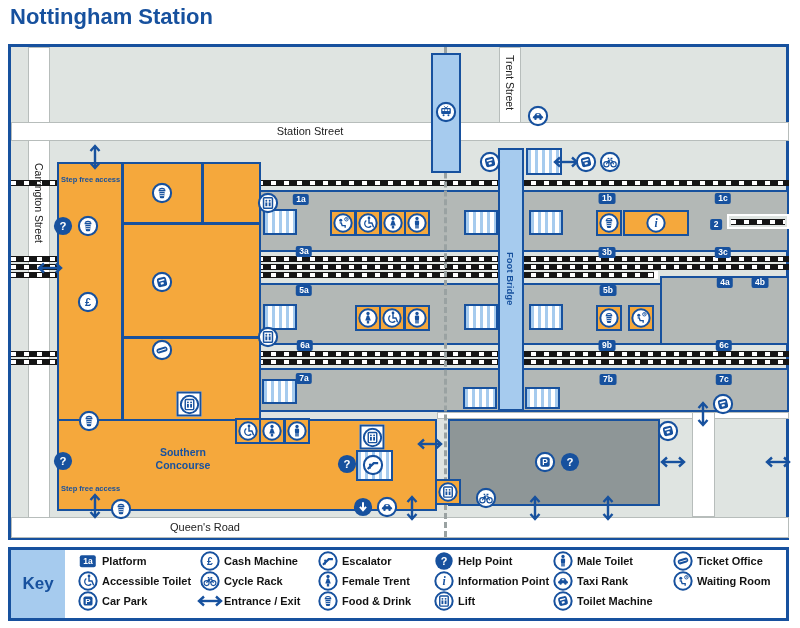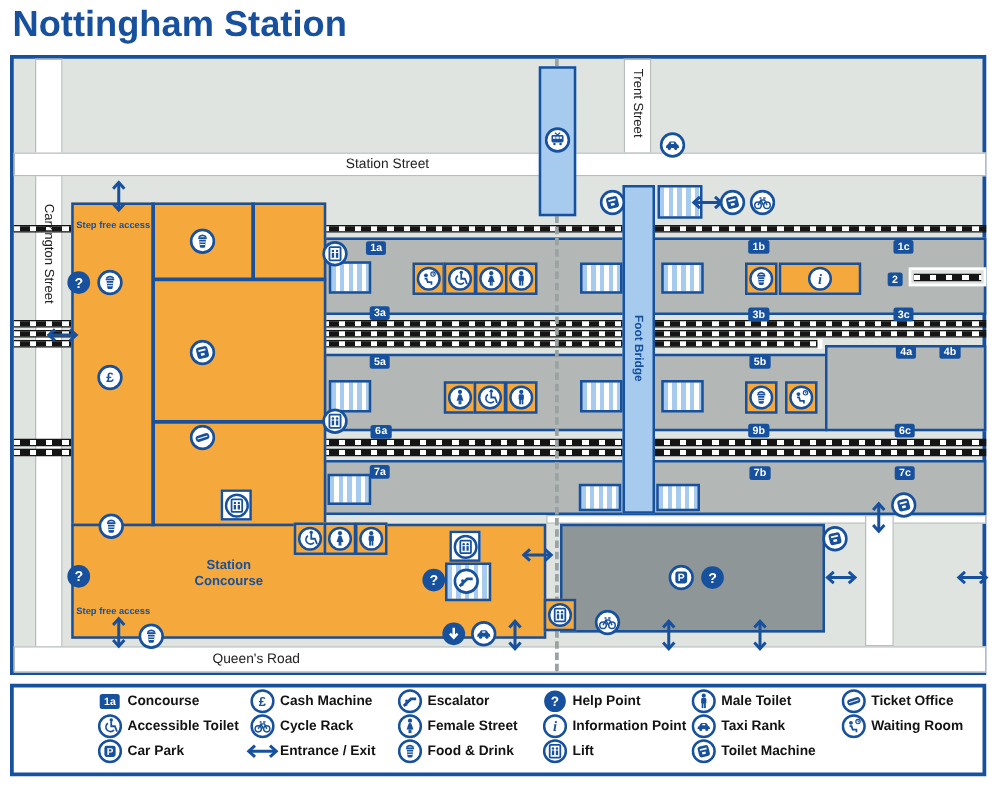--- a/index.html
+++ b/index.html
@@ -2,21 +2,21 @@
 <html style="--navy: #17519E; --orange: #F5A83C; --lblue: #A6CBEE; --plat: #B3B8B6; --cpark: #8E9697; --bg: #DFE4E1; --dash: #9AA2A2; --txt: #222222;"><head>
 <meta charset="utf-8">
 <style>
   :root{
     --navy:#17519E; --orange:#F5A83C; --lblue:#A6CBEE; --plat:#B3B8B6;
     --cpark:#8E9697; --bg:#DFE4E1; --dash:#9AA2A2; --txt:#222222;
   }
   html,body{margin:0;padding:0;background:#fff;}
   #stage{position:relative;width:800px;height:628px;background:#fff;
          font-family:"Liberation Sans",sans-serif;overflow:hidden;}
-  #title{position:absolute;left:10px;top:4px;font-size:29px;font-weight:bold;color:var(--navy);}
+  #title{position:absolute;left:10px;top:4px;font-size:22px;font-weight:bold;color:var(--navy);}
   #map-box{position:absolute;left:8px;top:44px;width:781px;height:496px;
            background:var(--bg);border:3px solid var(--navy);box-sizing:border-box;}
   .road{position:absolute;background:#fff;border:1px solid #b7bdbb;box-sizing:border-box;}
   .track{position:absolute;height:6px;border-top:1px solid #151515;border-bottom:1px solid #151515;
          background:repeating-linear-gradient(90deg,#fff 0 5px,#151515 5px 13px);box-sizing:border-box;}
   .island{position:absolute;background:var(--plat);border:2px solid var(--navy);box-sizing:border-box;}
   .bldg{position:absolute;background:var(--orange);border:2.5px solid var(--navy);box-sizing:border-box;}
   .divider{position:absolute;background:var(--navy);}
   .stairs{position:absolute;background:repeating-linear-gradient(90deg,var(--lblue) 0 3.5px,#fff 3.5px 7px);
           border:2px solid var(--navy);box-sizing:border-box;}
@@ -100,37 +100,37 @@
   <div class="stairs" style="left:463px;top:387px;width:34px;height:22px;"></div>
   <div class="stairs" style="left:525px;top:387px;width:35px;height:22px;"></div>
   <div class="stairs" style="left:526px;top:148px;width:36px;height:27px;"></div>
   <div class="stairs" style="left:356px;top:450px;width:37px;height:31px;"></div>
 
   <div class="stlabel" style="left:310px;top:125px;transform:translateX(-50%);">Station Street</div>
   <div class="stlabel vlabel" style="left:504px;top:55px;font-size:10.5px;">Trent Street</div>
   <div class="stlabel vlabel" style="left:33px;top:163px;font-size:10.5px;">Carrington Street</div>
   <div class="stlabel" style="left:205px;top:521px;transform:translateX(-50%);">Queen's Road</div>
   <div class="navytext vlabel" style="position:absolute;left:505px;top:252px;font-size:9.5px;">Foot Bridge</div>
-  <div class="navytext" style="left:147px;top:446px;width:72px;font-size:10.5px;text-align:center;line-height:1.25;">Station Concourse</div>
+  <div class="navytext" style="left:147px;top:446px;width:72px;font-size:10.5px;text-align:center;line-height:1.25;">Southern Concourse</div>
   <div class="navytext" style="left:61px;top:175px;font-size:7.5px;">Step free access</div>
   <div class="navytext" style="left:61px;top:484px;font-size:7.5px;">Step free access</div>
 
   <div id="badge-layer">
       <div class="mbadge" style="left: 301px; top: 197px;"><span class="badge">1a</span></div>
       <div class="mbadge" style="left: 607px; top: 196px;"><span class="badge">1b</span></div>
       <div class="mbadge" style="left: 723px; top: 196px;"><span class="badge">1c</span></div>
       <div class="mbadge" style="left: 716px; top: 222px;"><span class="badge">2</span></div>
       <div class="mbadge" style="left: 304px; top: 249px;"><span class="badge">3a</span></div>
       <div class="mbadge" style="left: 607px; top: 250px;"><span class="badge">3b</span></div>
       <div class="mbadge" style="left: 723px; top: 250px; text-decoration: underline;"><span class="badge">3c</span></div>
       <div class="mbadge" style="left: 304px; top: 288px;"><span class="badge">5a</span></div>
       <div class="mbadge" style="left: 608px; top: 288px;"><span class="badge">5b</span></div>
       <div class="mbadge" style="left: 725px; top: 280px;"><span class="badge">4a</span></div>
       <div class="mbadge" style="left: 760px; top: 280px;"><span class="badge">4b</span></div>
-      <div class="mbadge" style="left: 305px; top: 343px; font-family: Liberation Mono, monospace;"><span class="badge">6a</span></div>
+      <div class="mbadge" style="left: 305px; top: 343px;"><span class="badge">6a</span></div>
       <div class="mbadge" style="left: 607px; top: 343px;"><span class="badge">9b</span></div>
       <div class="mbadge" style="left: 724px; top: 343px;"><span class="badge">6c</span></div>
       <div class="mbadge" style="left: 304px; top: 376px;"><span class="badge">7a</span></div>
       <div class="mbadge" style="left: 608px; top: 377px;"><span class="badge">7b</span></div>
       <div class="mbadge" style="left: 724px; top: 377px;"><span class="badge">7c</span></div>
     </div>
   <div id="arrow-layer">
       <div class="mic" style="left: 95px; top: 157px; transform: translate(-50%, -50%) rotate(90deg);">
         <svg width="30" height="12" viewBox="0 0 30 12">
           <path d="M5 6h20" stroke="#17519E" stroke-width="2.4" fill="none"></path>
@@ -575,25 +575,26 @@
           <circle cx="12" cy="12" r="10.4" fill="#fff" stroke="#17519E" stroke-width="2.4"></circle>
           <path d="M8.7 8q3.3-2.8 6.6 0" fill="none" stroke="#17519E" stroke-width="1.4"></path>
           <rect x="8.1" y="8.3" width="7.8" height="1.7" fill="#17519E"></rect>
           <path d="M8.9 10.6h6.2l-.65 6.3q-.1 1.1-1.2 1.1h-2.5q-1.1 0-1.2-1.1z" fill="#17519E"></path>
           <path d="M9.3 12.7h5.5M9.55 15h5" stroke="#fff" stroke-width="0.9" fill="none"></path>
         </svg>
       </div>
     </div>
 
   <div id="key-box"></div>
+  <div id="key-cell">Key</div>
   <div id="key-layer">
       <div class="kic" style="left: 88px; top: 561px;">
         <span class="badge">1a</span>
       </div>
-      <div class="klabel" style="left: 102px; top: 561px;">Concourse</div>
+      <div class="klabel" style="left: 102px; top: 561px;">Platform</div>
       <div class="kic" style="left: 88px; top: 581px;">
         <svg width="20" height="20" viewBox="0 0 24 24">
           <circle cx="12" cy="12" r="10.4" fill="#fff" stroke="#17519E" stroke-width="2.4"></circle>
           <circle cx="13.2" cy="5.9" r="1.65" fill="#17519E"></circle>
           <path d="M10 9.1a4.4 4.4 0 1 0 5.8 6.5" fill="none" stroke="#17519E" stroke-width="1.5"></path>
           <path d="M13.2 7.7v4.3h3.5l1.8 4.5" fill="none" stroke="#17519E" stroke-width="1.7" stroke-linecap="round"></path>
         </svg>
       </div>
       <div class="klabel" style="left: 102px; top: 581px;">Accessible Toilet</div>
       <div class="kic" style="left: 88px; top: 601px;">
@@ -641,21 +642,21 @@
       <div class="klabel" style="left: 342px; top: 561px;">Escalator</div>
       <div class="kic" style="left: 328px; top: 581px;">
         <svg width="20" height="20" viewBox="0 0 24 24">
           <circle cx="12" cy="12" r="10.4" fill="#fff" stroke="#17519E" stroke-width="2.4"></circle>
           <circle cx="12" cy="6.6" r="2" fill="#17519E"></circle>
           <path d="M12 8.8q1.1 0 1.5 1.1l1.8 5.2H8.7l1.8-5.2q.4-1.1 1.5-1.1z" fill="#17519E"></path>
           <rect x="10.6" y="15.1" width="1.35" height="3.5" fill="#17519E"></rect>
           <rect x="12.05" y="15.1" width="1.35" height="3.5" fill="#17519E"></rect>
         </svg>
       </div>
-      <div class="klabel" style="left: 342px; top: 581px;">Female Street</div>
+      <div class="klabel" style="left: 342px; top: 581px;">Female Trent</div>
       <div class="kic" style="left: 328px; top: 601px;">
         <svg width="20" height="20" viewBox="0 0 24 24">
           <circle cx="12" cy="12" r="10.4" fill="#fff" stroke="#17519E" stroke-width="2.4"></circle>
           <path d="M8.7 8q3.3-2.8 6.6 0" fill="none" stroke="#17519E" stroke-width="1.4"></path>
           <rect x="8.1" y="8.3" width="7.8" height="1.7" fill="#17519E"></rect>
           <path d="M8.9 10.6h6.2l-.65 6.3q-.1 1.1-1.2 1.1h-2.5q-1.1 0-1.2-1.1z" fill="#17519E"></path>
           <path d="M9.3 12.7h5.5M9.55 15h5" stroke="#fff" stroke-width="0.9" fill="none"></path>
         </svg>
       </div>
       <div class="klabel" style="left: 342px; top: 601px;">Food &amp; Drink</div>

